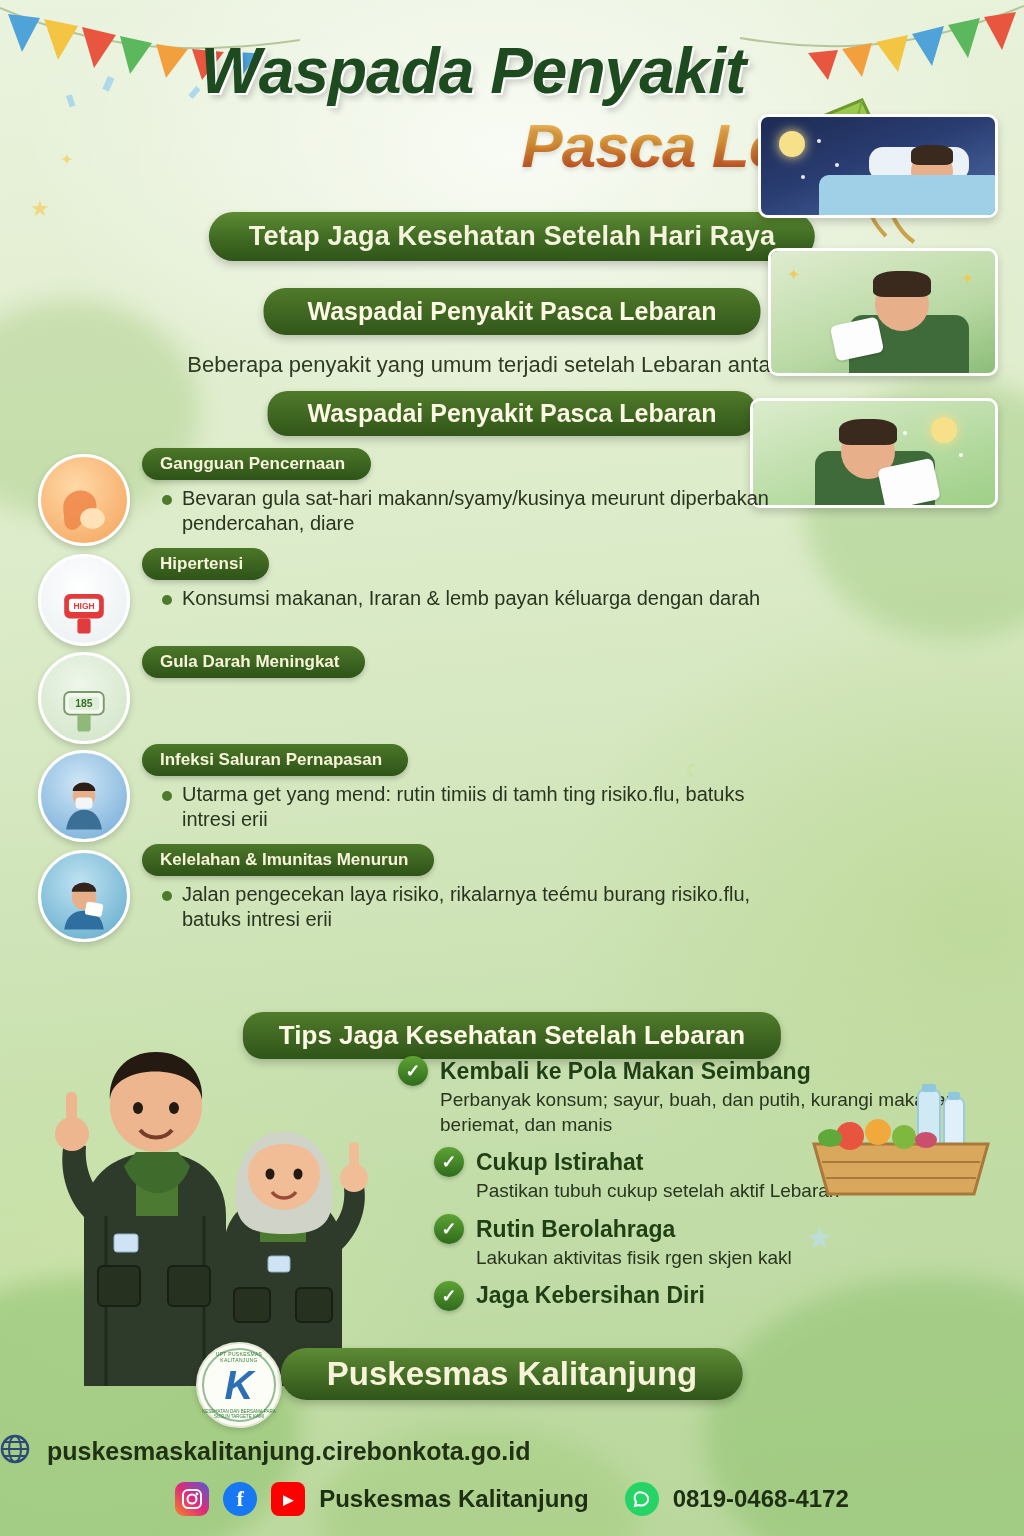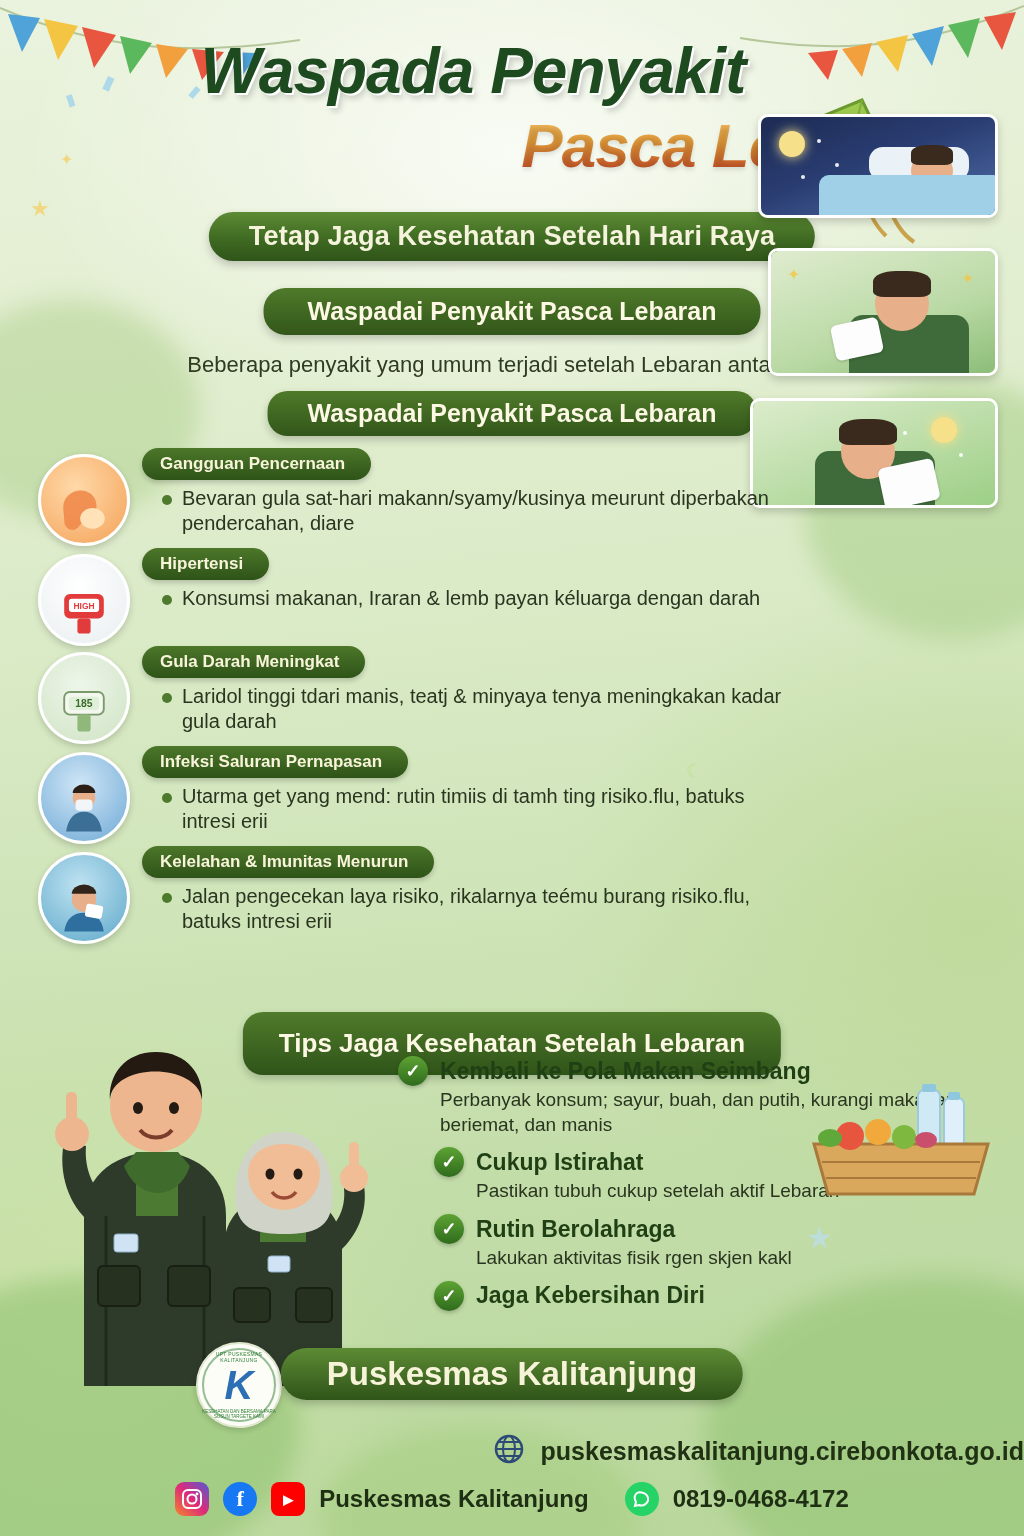--- a/index.html
+++ b/index.html
@@ -49,21 +49,21 @@
   .ribbon {
     position:absolute; left:50%; transform:translateX(-50%);
     background: linear-gradient(180deg,#5d8b34 0%, #3f6a22 55%, #2f5419 100%);
     color:#fdf8e4; font-weight:bold; text-align:center;
     border-radius:26px; box-shadow: 0 4px 8px rgba(0,0,0,.2);
     white-space:nowrap;
   }
   .ribbon.r-sub { top:212px; font-size:27px; padding:9px 40px; letter-spacing:.2px; color:#f6f3dd;}
   .ribbon.r-h1 { top:288px; font-size:25px; padding:9px 44px; background:linear-gradient(180deg,#4f7a2a,#32561a); border-radius:22px;}
   .ribbon.r-h2 { top:391px; font-size:25px; padding:8px 40px; background:linear-gradient(180deg,#4f7a2a,#32561a); border-radius:20px;}
-  .ribbon.r-tips { top:1012px; font-size:26px; padding:16px 36px; background:linear-gradient(180deg,#507b2b,#2f5419); border-radius:20px; }
+  .ribbon.r-tips { top:1012px; font-size:26px; padding:8px 36px; background:linear-gradient(180deg,#507b2b,#2f5419); border-radius:20px; }
 
   .intro {
     position:absolute; top:352px; width:1024px; text-align:center;
     font-size:22px; color:#2f3b22;
   }
 
   
   .list { position:absolute; top:448px; left:38px; width:960px; }
   .item { position:relative; margin-bottom:12px; min-height:86px; }
   .pill {
@@ -133,21 +133,21 @@
   .basket { position:absolute; right:22px; top:1082px; width:210px; height:120px; }
 
   
   .footer-name {
     position:absolute; left:50%; transform:translateX(-50%); top:1348px;
     background: linear-gradient(180deg,#5d8b34,#2f5419);
     color:#f7f3d8; font-size:33px; font-weight:bold;
     padding:7px 46px; border-radius:26px; box-shadow:0 4px 8px rgba(0,0,0,.22);
     white-space:nowrap;
   }
-  .website { position:absolute; top:1434px; width:1024px; text-align:right; font-size:25px; color:#203114; font-weight:600;}
+  .website { position:absolute; top:1434px; width:1024px; text-align:left; font-size:25px; color:#203114; font-weight:600;}
   .website .glyph { display:inline-block; vertical-align:-4px; margin-right:10px; }
   .social { position:absolute; top:1482px; width:1024px; display:flex; align-items:center; justify-content:center; gap:14px; }
   .sicon { width:34px;height:34px; border-radius:9px; display:flex;align-items:center;justify-content:center; color:#fff; font-weight:bold; }
   .ig { background:linear-gradient(45deg,#f58529,#dd2a7b,#515bd4); }
   .fb { background:#1877f2; border-radius:50%; }
   .yt { background:#ff0000; border-radius:8px; }
   .wa { background:#25d366; border-radius:50%; }
   .stext { font-size:24px; font-weight:bold; color:#1f2f13; }
 
   .logo-circ {
@@ -300,26 +300,20 @@
     <div class="item">
       <div class="icon-circ ic-gd">
         <svg viewBox="0 0 70 70" width="66" height="66">
           <rect x="14" y="18" width="42" height="24" rx="6" fill="#f4f7f0" stroke="#7a9a6a" stroke-width="2"></rect>
           <rect x="19" y="23" width="32" height="14" rx="3" fill="#dff0d8"></rect>
           <text x="35" y="34" font-size="11" font-family="Liberation Sans" font-weight="bold" fill="#3c6b2c" text-anchor="middle">185</text>
           <rect x="28" y="42" width="14" height="18" rx="3" fill="#8fb87a"></rect>
         </svg>
       </div>
       <div class="pill">Gula Darah Meningkat</div>
-      <ul class="bullets">
-        <li>
-            <span class="dot"></span>
-            <span class="btxt">Laridol tinggi tdari manis, teatj &amp; minyaya tenya meningkakan kadar gula darah</span>
-          </li>
-      </ul>
     </div>
 
     <div class="item">
       <div class="icon-circ ic-is">
         <svg viewBox="0 0 70 70" width="66" height="66">
           <circle cx="35" cy="24" r="12" fill="#e8b08a"></circle>
           <path d="M23,19 a12,9 0 0 1 24,0 z" fill="#2b1f16"></path>
           <path d="M16,60 C18,46 25,39 35,39 C45,39 52,46 54,60 Z" fill="#3b6f95"></path>
           <rect x="26" y="26" width="18" height="12" rx="4" fill="#f2f6f8"></rect>
         </svg>

